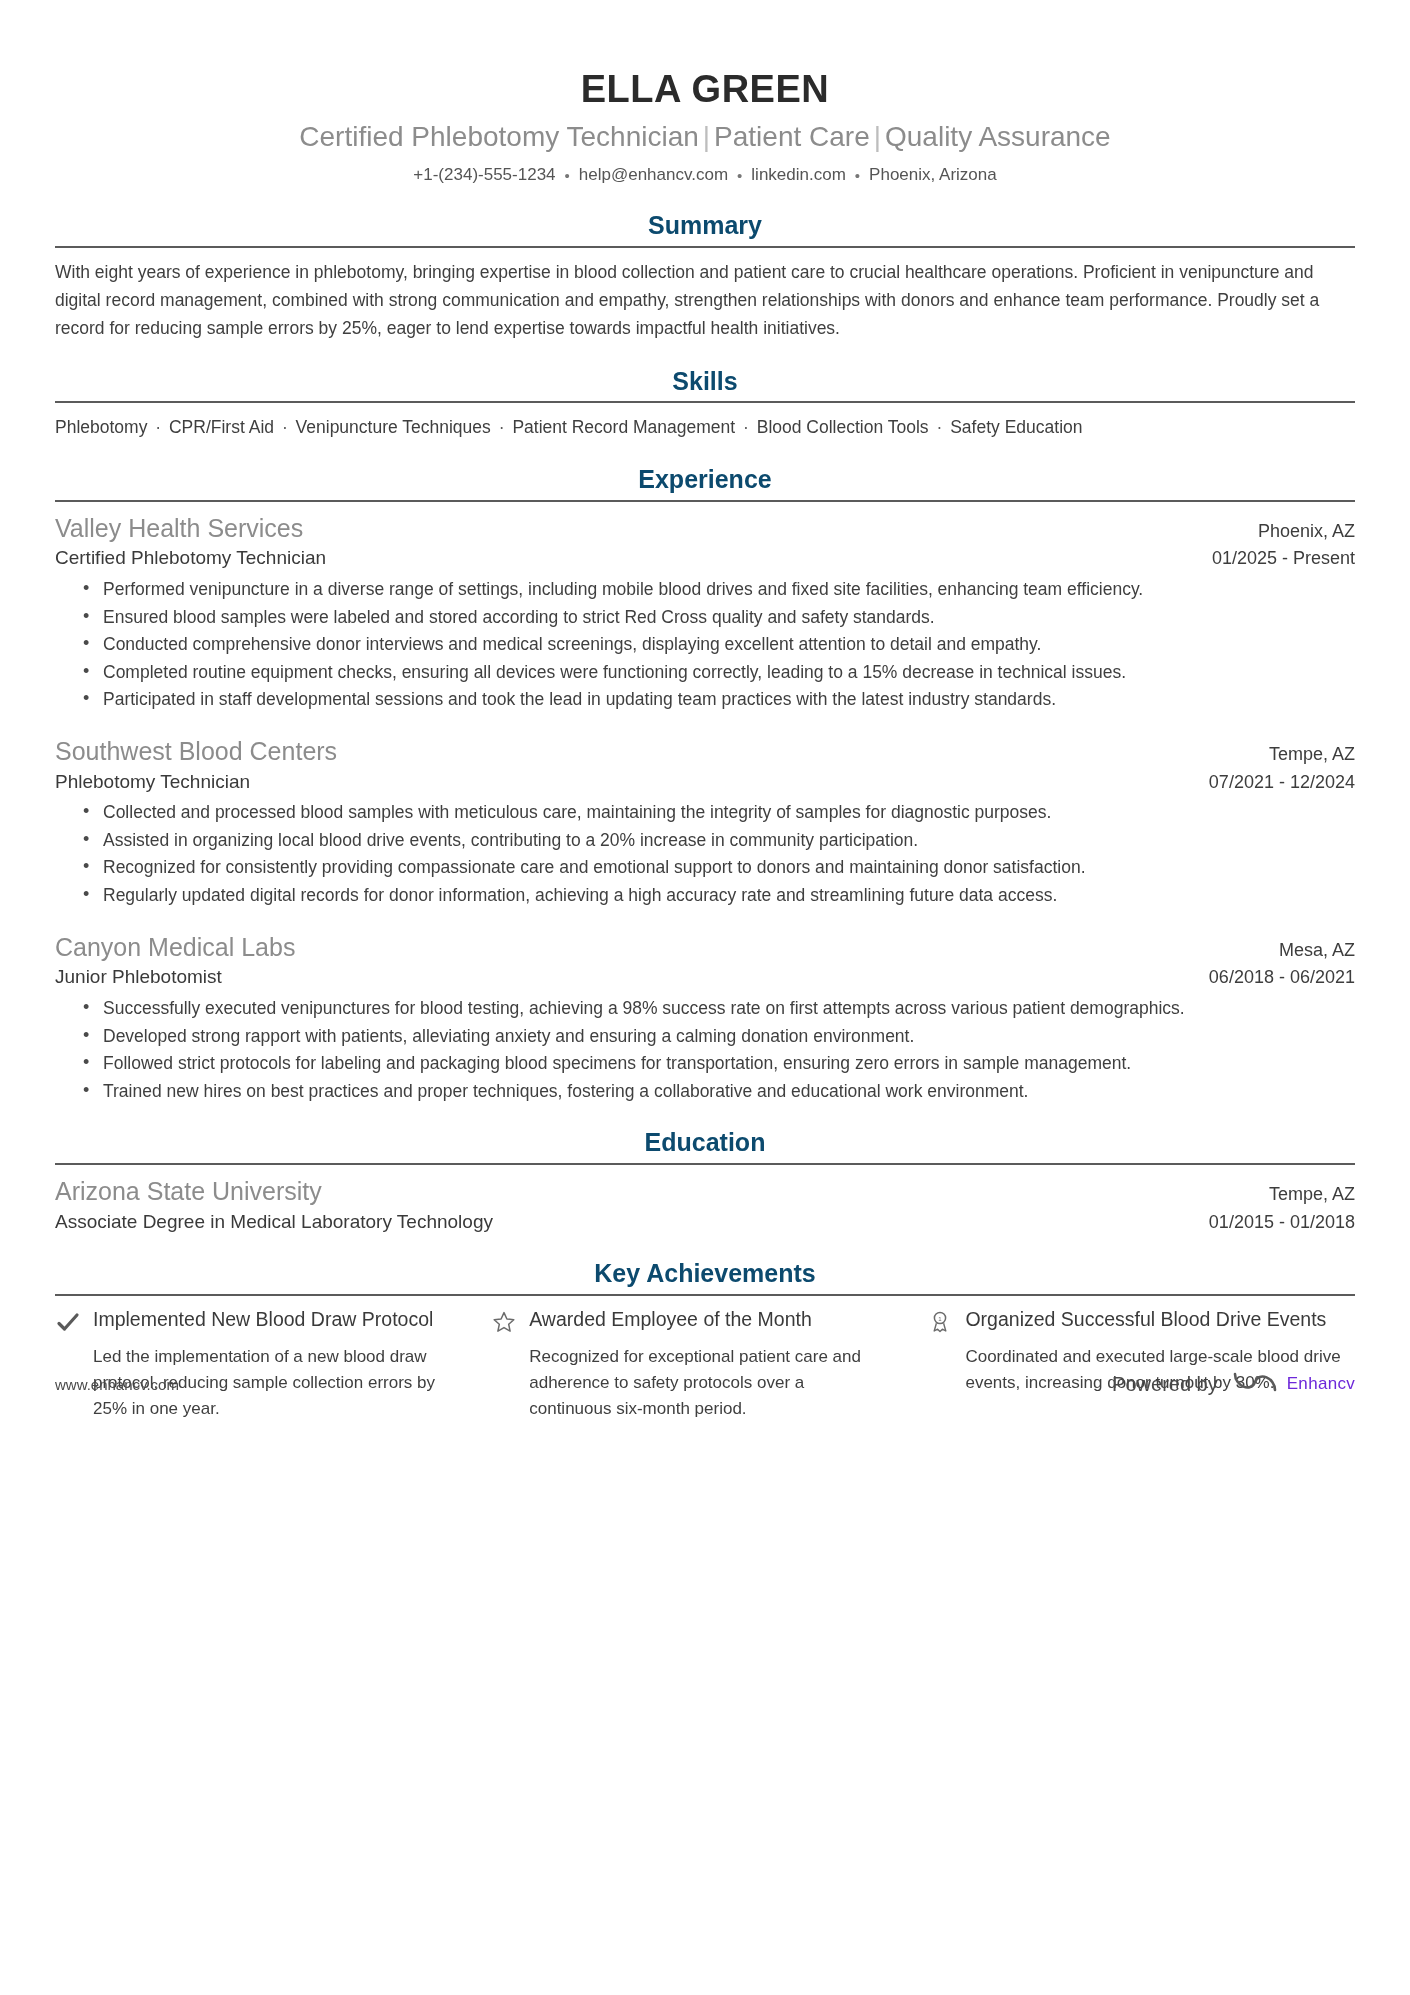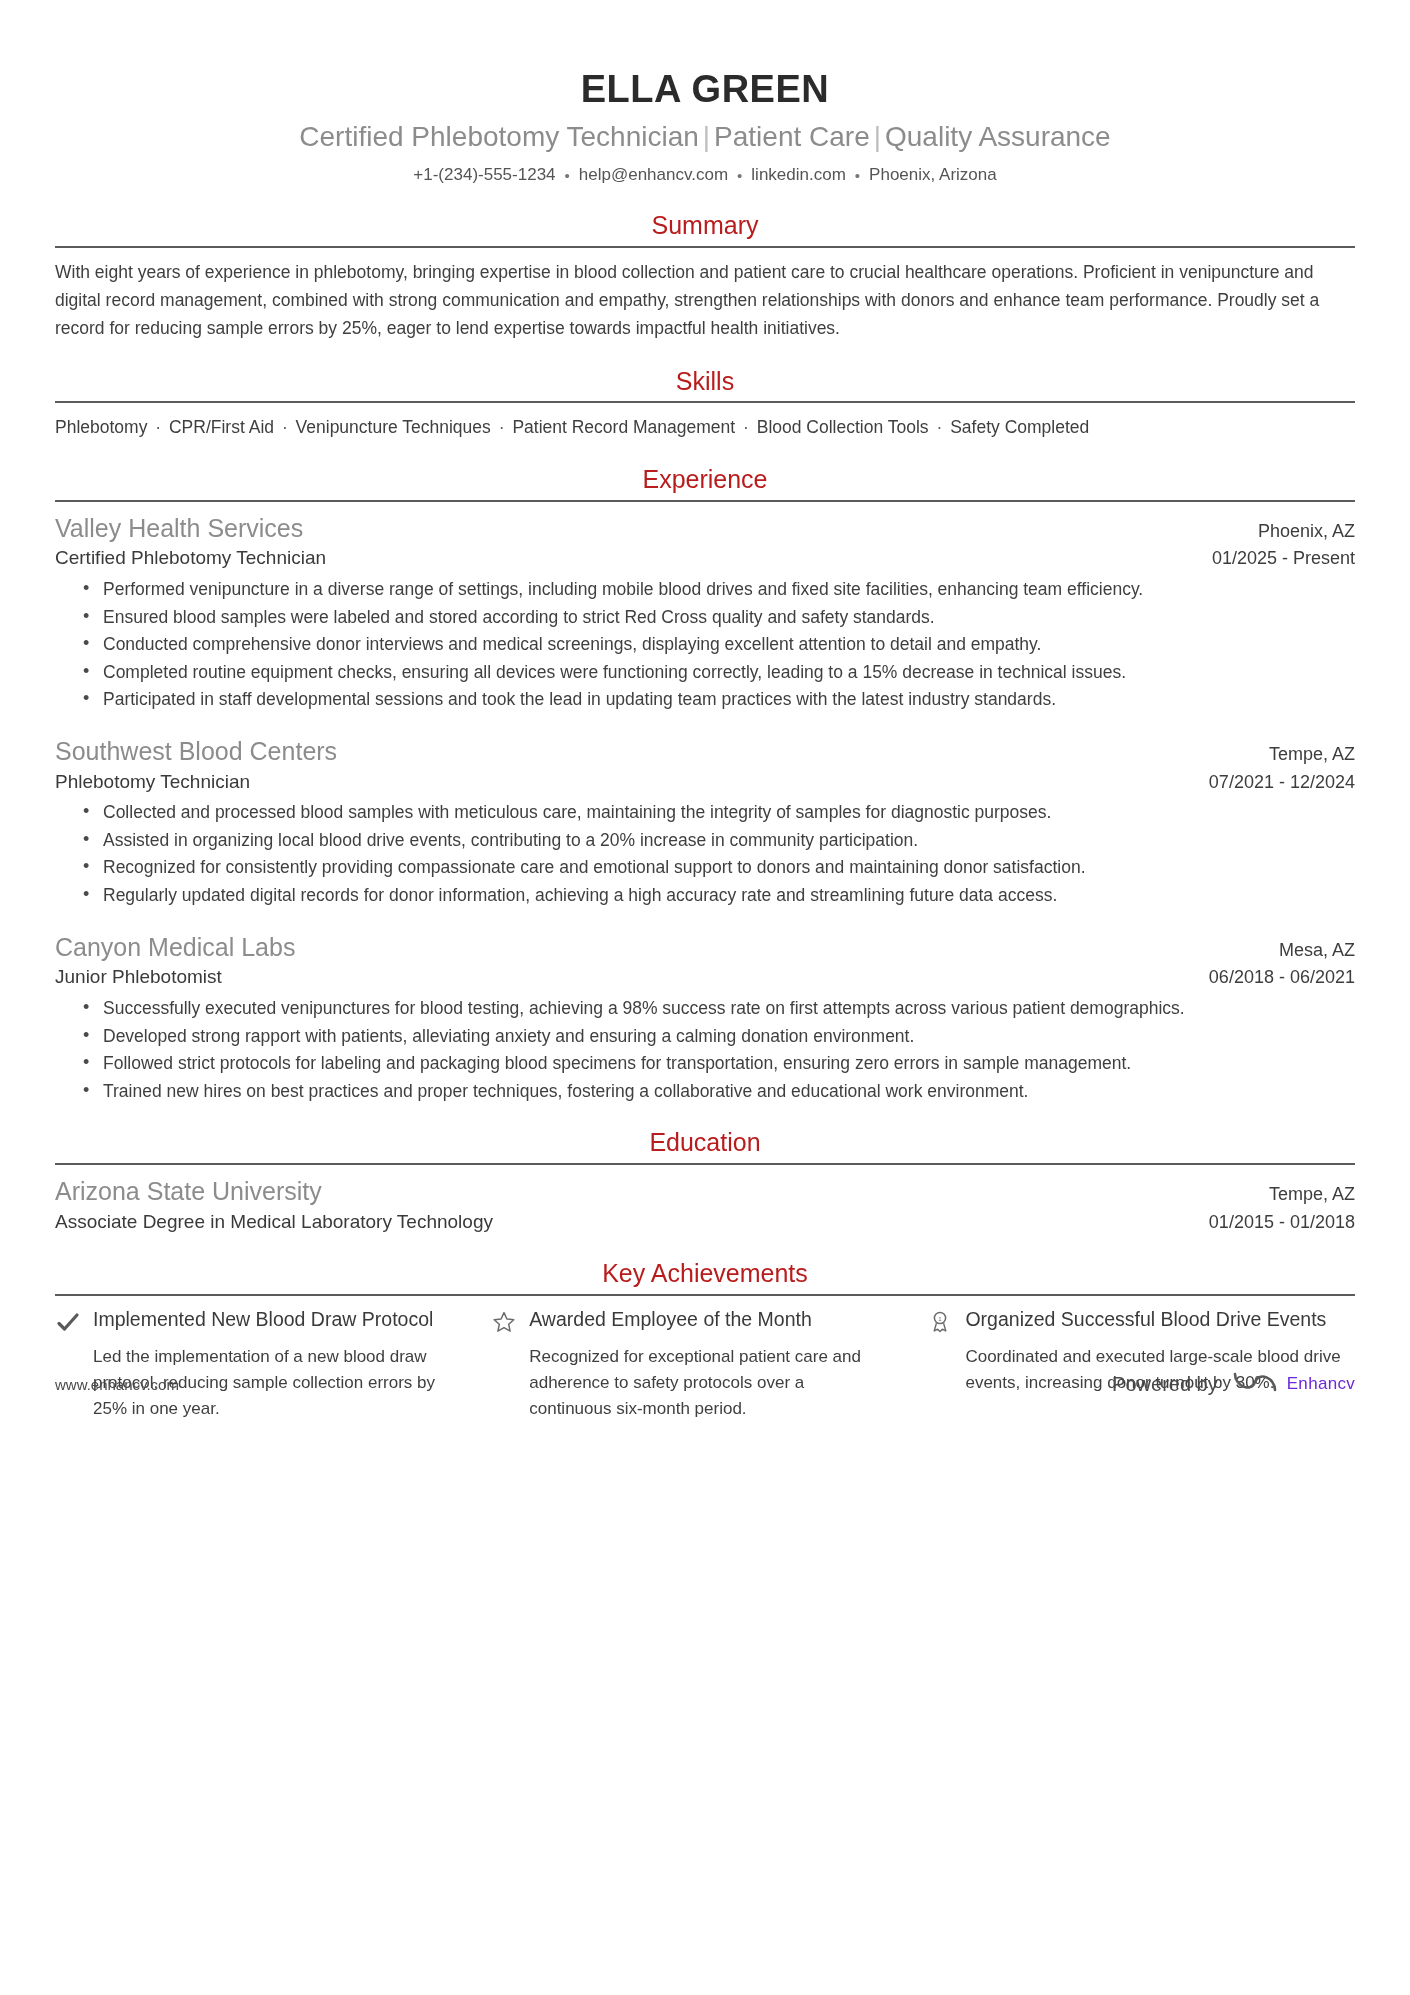--- a/index.html
+++ b/index.html
@@ -52,22 +52,22 @@
     padding: 0 9px;
     font-size: 15px;
     vertical-align: middle;
   }
 
   
   .section { margin-top: 22px; }
   .section-title {
     text-align: center;
     font-size: 25px;
-    color: #b91c1c;
-    font-weight: 400;
+    color: #0c4a6e;
+    font-weight: 700;
     line-height: 1.3;
     padding-bottom: 4px;
   }
   .rule {
     border-bottom: 2px solid #5b5b5b;
     width: 100%;
     margin-bottom: 10px;
   }
 
   .summary-text {
@@ -233,21 +233,21 @@
 
   <div class="section">
     <div class="section-title">Summary</div>
     <div class="rule"></div>
     <div class="summary-text">With eight years of experience in phlebotomy, bringing expertise in blood collection and patient care to crucial healthcare operations. Proficient in venipuncture and digital record management, combined with strong communication and empathy, strengthen relationships with donors and enhance team performance. Proudly set a record for reducing sample errors by 25%, eager to lend expertise towards impactful health initiatives.</div>
   </div>
 
   <div class="section">
     <div class="section-title">Skills</div>
     <div class="rule"></div>
-    <div class="skills-line" id="skills-line"><span>Phlebotomy</span><span class="sdot"> · </span><span>CPR/First Aid</span><span class="sdot"> · </span><span>Venipuncture Techniques</span><span class="sdot"> · </span><span>Patient Record Management</span><span class="sdot"> · </span><span>Blood Collection Tools</span><span class="sdot"> · </span><span>Safety Completed</span></div>
+    <div class="skills-line" id="skills-line"><span>Phlebotomy</span><span class="sdot"> · </span><span>CPR/First Aid</span><span class="sdot"> · </span><span>Venipuncture Techniques</span><span class="sdot"> · </span><span>Patient Record Management</span><span class="sdot"> · </span><span>Blood Collection Tools</span><span class="sdot"> · </span><span>Safety Education</span></div>
   </div>
 
   <div class="section">
     <div class="section-title">Experience</div>
     <div class="rule"></div>
     <div id="experience-list" class="exp-block">
         <div class="entry">
           <div class="entry-row">
             <div class="org">Valley Health Services</div>
             <div class="place">Phoenix, AZ</div>

